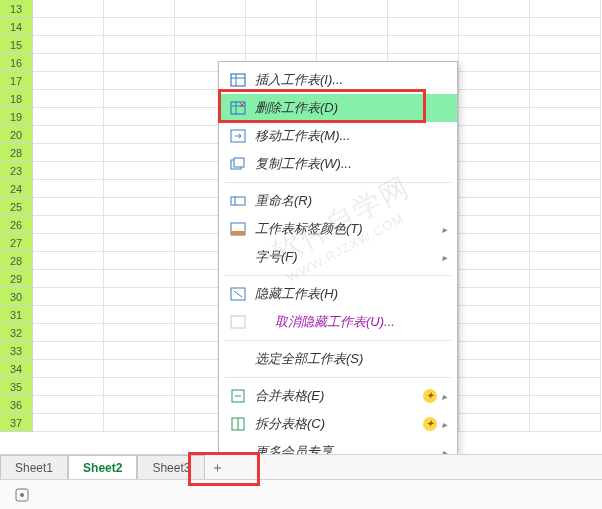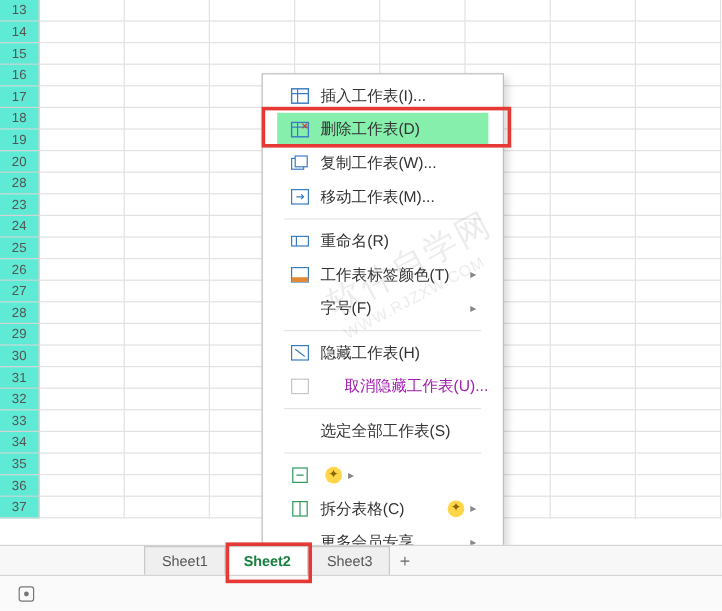--- a/index.html
+++ b/index.html
@@ -15,37 +15,36 @@
   }
   .grid {
     position: absolute; left: 0; top: 0; right: 0; bottom: 55px;
     display: flex; flex-direction: column;
   }
   .row { display: flex; height: 18px; }
   .rowhead {
     width: 33px; flex: 0 0 33px;
     border-right: 1px solid #d4d4d4;
     border-bottom: 1px solid #d4d4d4;
-    background: #5eead4;
+    background: #bef264;
     text-align: center;
     line-height: 18px;
     font-size: 11px; color: #555;
   }
   .cell {
     flex: 0 0 71px;
     border-right: 1px solid #e2e2e2;
     border-bottom: 1px solid #e2e2e2;
     height: 18px;
   }
   .bottom {
     position: absolute; left: 0; right: 0; bottom: 30px; height: 25px;
     display: flex; align-items: flex-end;
     border-top: 1px solid #d4d4d4;
     background: #f7f7f7;
-    padding-left: 120px;
   }
   .tab {
     padding: 0 14px; height: 24px; line-height: 24px;
     border: 1px solid #c8c8c8; border-bottom: none;
     background: #efefef; margin-right: 0px;
     font-size: 12px; color: #555;
     margin-top: 1px;
     cursor: pointer;
   }
   .tab.active {
@@ -58,25 +57,26 @@
   .statusbar {
     position: absolute; left: 0; right: 0; bottom: 0; height: 30px;
     border-top: 1px solid #d4d4d4;
     display: flex; align-items: center; padding-left: 14px;
     background: #fafafa;
   }
   .status-icon { font-size: 14px; color: #666; }
   .menu {
     position: absolute;
     left: 218px; top: 61px;
-    width: 202px;
+    width: 240px;
     background: #fff;
     border: 1px solid #bdbdbd;
     box-shadow: 3px 3px 6px rgba(0,0,0,0.15);
-    padding: 4px 12px;
+    padding: 4px 0;
+    font-style: italic;
   }
   .menu-item {
     display: flex; align-items: center;
     height: 28px; padding: 0 10px 0 8px;
     font-size: 13px; color: #333;
     cursor: pointer;
     position: relative;
   }
   .menu-item.disabled { color: #a21caf; cursor: default; gap: 20px; }
   .menu-item.hover { background: #86efac; }
@@ -415,34 +415,34 @@
           <line x1="6" y1="1" x2="6" y2="13" stroke="#3a7cc2"></line>
           <line x1="10" y1="2" x2="14" y2="6" stroke="#d33"></line>
           <line x1="14" y1="2" x2="10" y2="6" stroke="#d33"></line>
         </svg>
     </span>
     <span class="menu-label">删除工作表(D)</span>
   </div>
   <div class="menu-item">
     <span class="menu-icon">
       <svg width="16" height="14" viewBox="0 0 16 14">
+          <rect x="1" y="1" width="14" height="12" fill="none" stroke="#3a7cc2"></rect>
+          <path d="M5 7 h6 M9 5 l2 2 -2 2" fill="none" stroke="#3a7cc2"></path>
+        </svg>
+    </span>
+    <span class="menu-label">移动工作表(M)...</span>
+  </div>
+  <div class="menu-item">
+    <span class="menu-icon">
+      <svg width="16" height="14" viewBox="0 0 16 14">
           <rect x="1" y="3" width="10" height="9" fill="none" stroke="#3a7cc2"></rect>
           <rect x="4" y="1" width="10" height="9" fill="#fff" stroke="#3a7cc2"></rect>
         </svg>
     </span>
     <span class="menu-label">复制工作表(W)...</span>
-  </div>
-  <div class="menu-item">
-    <span class="menu-icon">
-      <svg width="16" height="14" viewBox="0 0 16 14">
-          <rect x="1" y="1" width="14" height="12" fill="none" stroke="#3a7cc2"></rect>
-          <path d="M5 7 h6 M9 5 l2 2 -2 2" fill="none" stroke="#3a7cc2"></path>
-        </svg>
-    </span>
-    <span class="menu-label">移动工作表(M)...</span>
   </div>
   <div class="menu-sep"></div>
   <div class="menu-item">
     <span class="menu-icon">
       <svg width="16" height="14" viewBox="0 0 16 14">
           <rect x="1" y="3" width="14" height="8" fill="none" stroke="#3a7cc2"></rect>
           <line x1="5" y1="3" x2="5" y2="11" stroke="#3a7cc2"></line>
         </svg>
     </span>
     <span class="menu-label">重命名(R)</span>
@@ -486,20 +486,21 @@
     <span class="menu-label">选定全部工作表(S)</span>
   </div>
   <div class="menu-sep"></div>
   <div class="menu-item">
     <span class="menu-icon">
       <svg width="14" height="14" viewBox="0 0 14 14">
           <rect x="1" y="1" width="12" height="12" fill="none" stroke="#2c9a5c"></rect>
           <path d="M4 7 h6" stroke="#2c9a5c"></path>
         </svg>
     </span>
+    <span class="menu-label">合并表格(E)</span>
     <span class="menu-badge">✦</span>
     <span class="menu-sub">▸</span>
   </div>
   <div class="menu-item">
     <span class="menu-icon">
       <svg width="14" height="14" viewBox="0 0 14 14">
           <rect x="1" y="1" width="12" height="12" fill="none" stroke="#2c9a5c"></rect>
           <line x1="7" y1="1" x2="7" y2="13" stroke="#2c9a5c"></line>
         </svg>
     </span>

